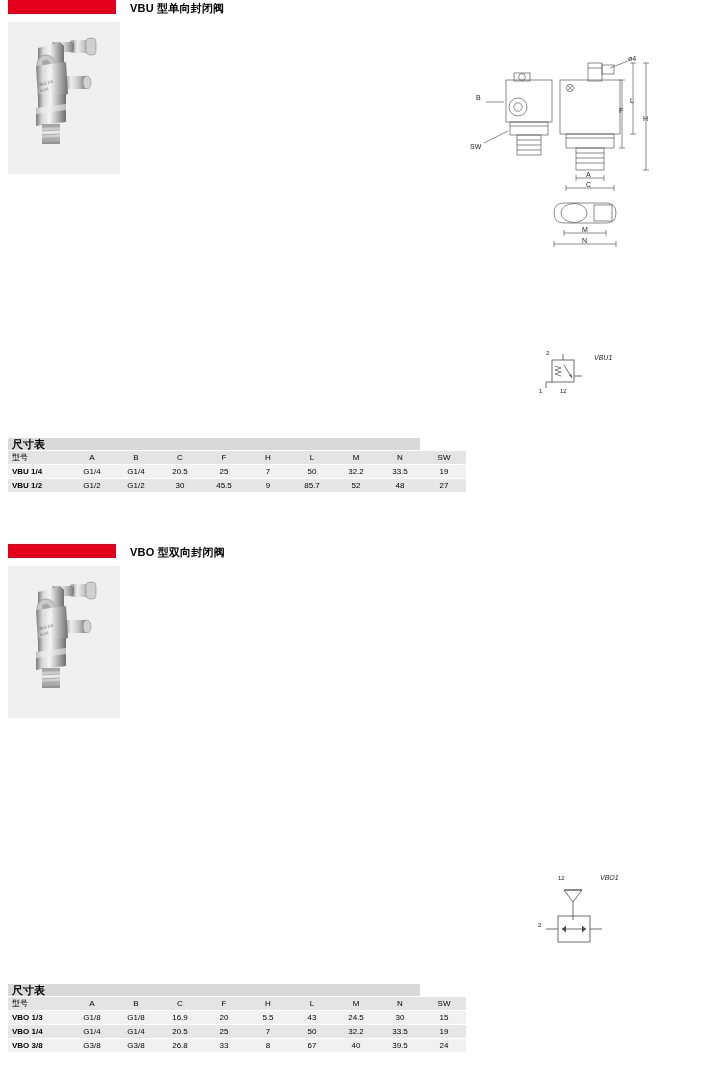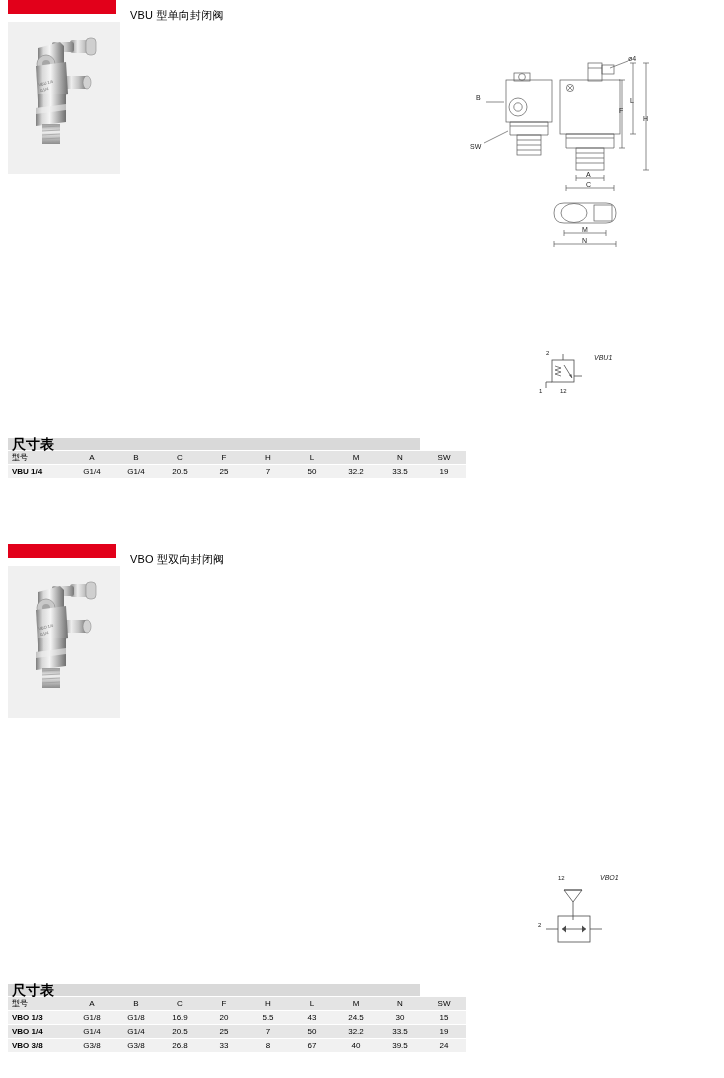--- a/index.html
+++ b/index.html
@@ -29,23 +29,23 @@
     position: absolute;
     left: 8px;
     top: 0;
     width: 108px;
     height: 14px;
     background: #e2001a;
   }
   .hdr-title {
     position: absolute;
     left: 130px;
-    top: 8px;
+    top: 1px;
     font-size: 11px;
-    font-weight: normal;
+    font-weight: bold;
     letter-spacing: 0.2px;
     white-space: nowrap;
   }
   
   .photo {
     position: absolute;
     left: 8px;
     top: 22px;
     width: 112px;
     height: 152px;
@@ -64,21 +64,21 @@
   .symbol svg { display: block; }
 
   
   .tbl-wrap {
     position: absolute;
     left: 8px;
     width: 412px;
   }
   .tbl-caption {
     background: #d9d9d9;
-    font-size: 14px;
+    font-size: 11px;
     font-weight: bold;
     padding: 2px 4px 1px 4px;
     border-bottom: 1px solid #ffffff;
     line-height: 9px;
   }
   table.dim {
     border-collapse: collapse;
     width: 412px;
     font-size: 8px;
     table-layout: fixed;
@@ -308,20 +308,32 @@
           <td>G1/4</td>
           <td>G1/4</td>
           <td>20.5</td>
           <td>25</td>
           <td>7</td>
           <td>50</td>
           <td>32.2</td>
           <td>33.5</td>
           <td>19</td>
         </tr>
+        <tr>
+          <td>VBU 1/2</td>
+          <td>G1/2</td>
+          <td>G1/2</td>
+          <td>30</td>
+          <td>45.5</td>
+          <td>9</td>
+          <td>85.7</td>
+          <td>52</td>
+          <td>48</td>
+          <td>27</td>
+        </tr>
       </tbody>
     </table>
   </div>
 </div>
 
 <div class="section" style="top:544px;height:534px;">
 
   <div class="hdr">
     <div class="hdr-red"></div>
     <div class="hdr-title">VBO 型双向封闭阀</div>

